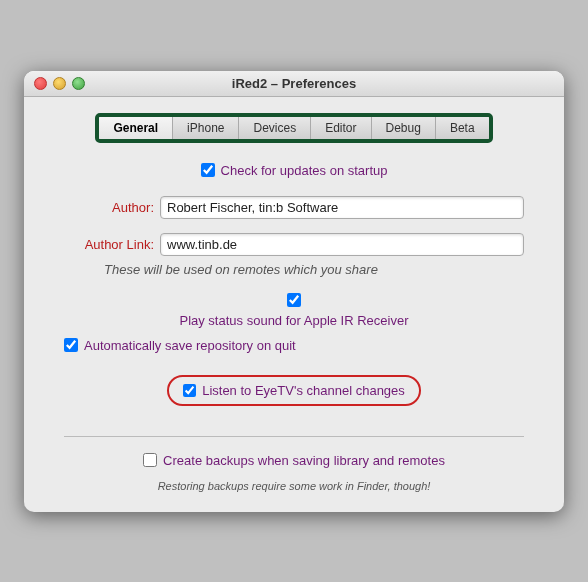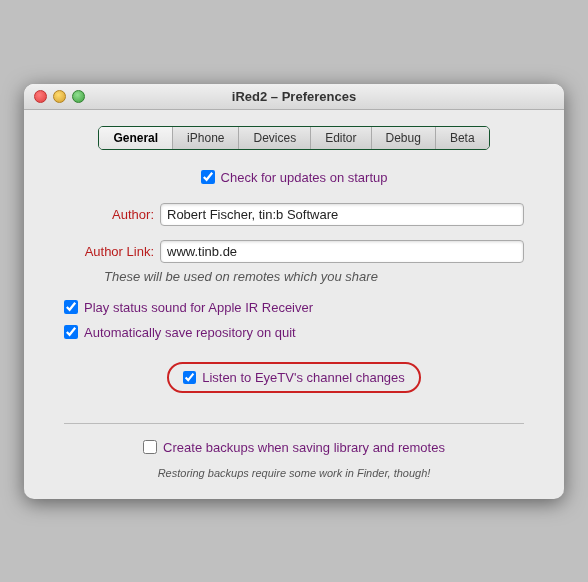--- a/index.html
+++ b/index.html
@@ -75,21 +75,21 @@
 
     .content {
       padding: 16px 20px 20px;
     }
 
     
     .tab-bar {
       display: flex;
       justify-content: flex-start;
       margin-bottom: 20px;
-      border: 1px solid #14532d;
+      border: 4px solid #14532d;
       border-radius: 5px;
       overflow: hidden;
       width: fit-content;
       margin-left: auto;
       margin-right: auto;
       background: #d0d0d0;
     }
 
     .tab {
       padding: 4px 14px;
@@ -235,21 +235,21 @@
         <input class="field-input" type="text" value="Robert Fischer, tin:b Software" style="">
       </div>
 
       <div class="field-row">
         <span class="field-label">Author Link:</span>
         <input class="field-input" type="text" value="www.tinb.de" style="">
       </div>
 
       <div class="hint-text">These will be used on remotes which you share</div>
 
-      <div class="checkbox-row" style="margin-top: 6px;">
+      <div class="checkbox-row" style="margin-top: 6px; flex-direction: column;">
         <input type="checkbox" checked="" style="">
         <label class="checkbox-label">Play status sound for Apple IR Receiver</label>
       </div>
 
       <div class="checkbox-row">
         <input type="checkbox" checked="" style="">
         <label class="checkbox-label">Automatically save repository on quit</label>
       </div>
 
       <div class="section-centered" style="margin-top: 8px;">

